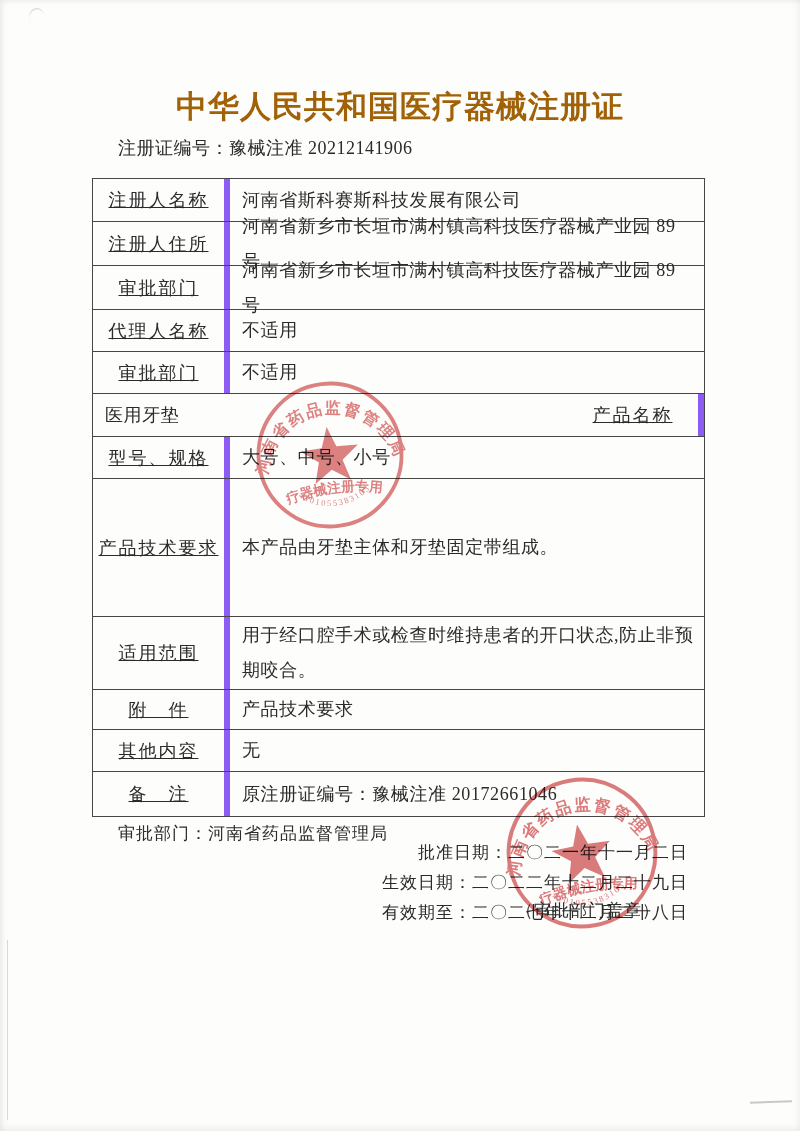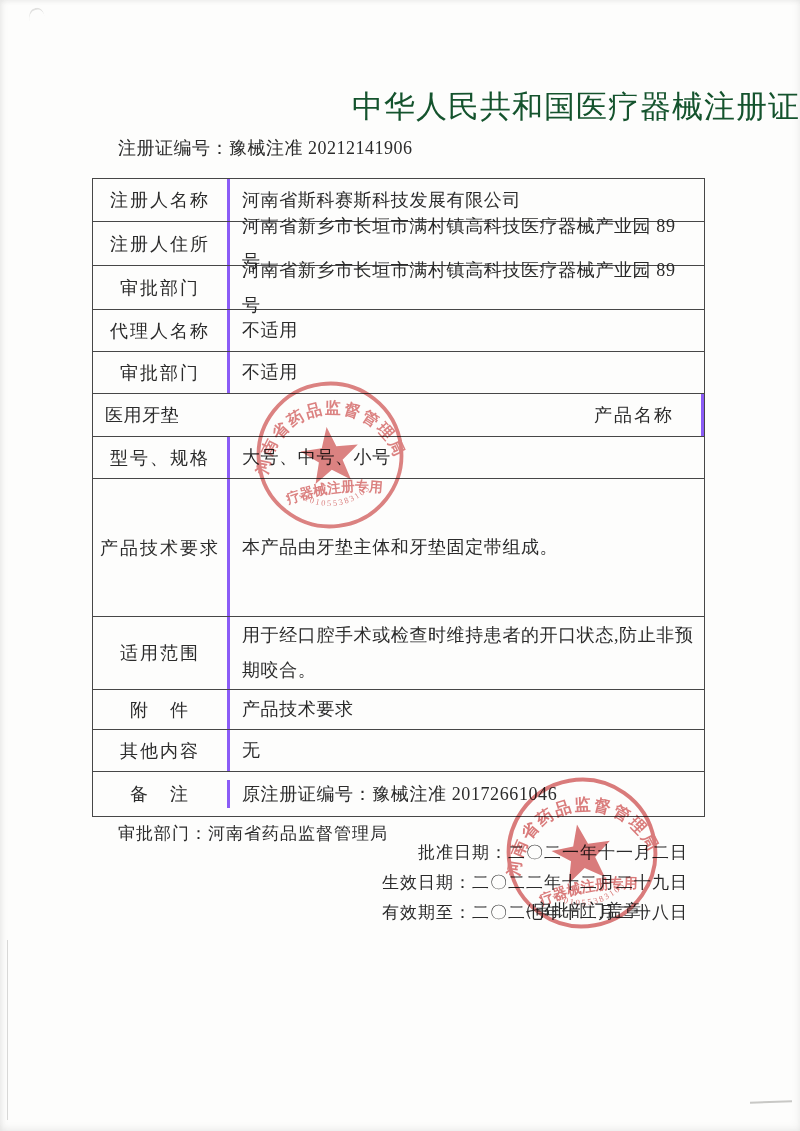--- a/index.html
+++ b/index.html
@@ -12,35 +12,35 @@
   .page{position:absolute;inset:0;background:#fdfdfc;}
   
   .page:before{content:"";position:absolute;inset:0;pointer-events:none;
     box-shadow:inset 3px 0 6px rgba(0,0,0,.05), inset 0 2px 4px rgba(0,0,0,.03), inset -2px -3px 8px rgba(0,0,0,.045);}
   .edge-line-left{position:absolute;left:7px;top:940px;width:1px;height:180px;background:#c9c9c7;opacity:.7;}
   .edge-dash-bottom{position:absolute;left:750px;top:1101px;width:42px;height:2px;background:#b5b5b3;opacity:.75;transform:rotate(-2deg);}
   .pen-mark{position:absolute;left:28px;top:8px;width:16px;height:10px;border-top:2px solid #d2d2d0;border-radius:50% 40% 0 0/100% 80% 0 0;opacity:.65;transform:rotate(-12deg);}
 
   .doc-title{
     position:absolute;top:86px;left:0;width:100%;
-    text-align:right;font-size:31px;font-weight:normal;letter-spacing:1px;
-    color:#14532d;
+    text-align:center;font-size:31px;font-weight:bold;letter-spacing:1px;
+    color:#a16207;
   }
   .cert-no{position:absolute;top:136px;left:118px;font-size:18px;letter-spacing:.5px;}
 
   .cert-table{
     position:absolute;left:92px;top:178px;width:613px;
     border:1px solid #474747;box-sizing:border-box;
   }
   .row{display:flex;border-bottom:1px solid #474747;box-sizing:border-box;}
-  .row:last-child{border-bottom:none;align-items:center;}
+  .row:last-child{border-bottom:none;}
   .cell{display:flex;align-items:center;box-sizing:border-box;font-size:18px;}
   .cell.label{
     width:137px;flex:0 0 137px;justify-content:center;text-align:center;
-    border-right:3px solid #8b5cf6;letter-spacing:2px;padding:2px 4px;
+    border-right:6px solid #8b5cf6;letter-spacing:2px;padding:2px 4px;text-decoration:underline;
   }
   .cell.value{flex:1;padding:2px 6px 2px 12px;letter-spacing:.6px;line-height:35px;}
   .row:nth-child(1){height:43px}
   .row:nth-child(2){height:44px}
   .row:nth-child(3){height:44px}
   .row:nth-child(4){height:42px}
   .row:nth-child(5){height:42px}
   .row:nth-child(6){height:43px}
   .row:nth-child(7){height:42px}
   .row:nth-child(8){height:138px}

